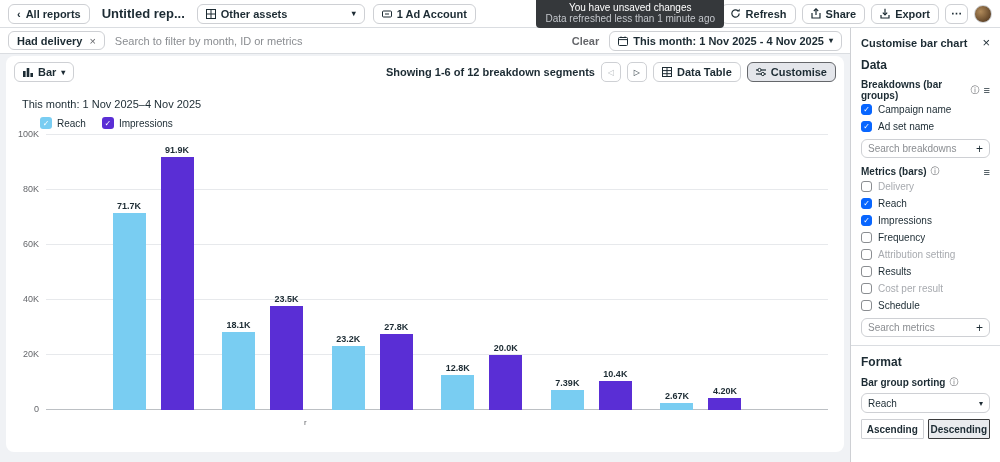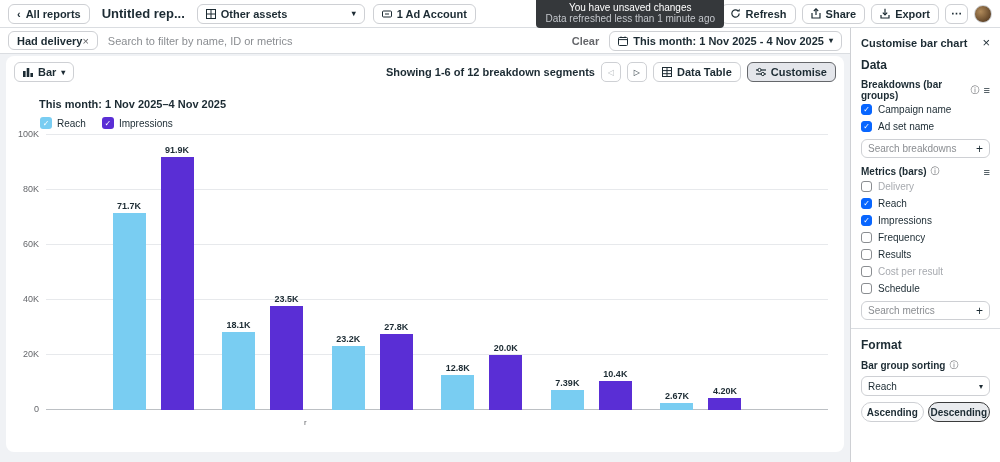--- a/index.html
+++ b/index.html
@@ -38,34 +38,34 @@
     background:radial-gradient(circle at 35% 35%, #b08a5a, #5f4327 75%);
     border:1px solid #cfd2d6;
   }
   .ico { display:inline-flex; align-items:center; }
   
   .filterbar {
     position:absolute; top:28px; left:0; width:850px; height:26px; background:#fff;
     border-bottom:1px solid #dadde1; display:flex; align-items:center; gap:10px;
     padding:0 8px; z-index:5;
   }
-  .chip { display:inline-flex; align-items:center; border:1px solid #ced0d4;
+  .chip { display:inline-flex; align-items:center; gap:7px; border:1px solid #ced0d4;
     border-radius:6px; height:19px; padding:0 8px; font-size:11px; font-weight:bold; }
   .chip .x { color:#65676b; font-size:11px; font-weight:normal; }
   .search-ghost { flex:1; color:#8a8d91; font-size:11px; }
   .clear { color:#65676b; font-size:11px; font-weight:bold; }
   
   .main { position:absolute; top:54px; left:0; width:850px; height:408px; background:#f0f2f5; }
   .card { position:absolute; left:6px; top:2px; width:838px; height:396px; background:#fff; border-radius:8px; }
   .toolbar { display:flex; align-items:center; gap:6px; padding:6px 8px; }
   .showing { font-size:11px; font-weight:bold; margin-left:auto; margin-right:0; }
   .pagebtn { width:20px; height:20px; border:1px solid #ced0d4; border-radius:5px;
     display:flex; align-items:center; justify-content:center; font-size:8px; background:#fff; color:#1c2b33; }
   .pagebtn.disabled { color:#bcc0c4; }
-  .chart-title { margin:10px 0 0 33px; font-size:11px; font-weight:bold; }
+  .chart-title { margin:10px 0 0 16px; font-size:11px; font-weight:normal; }
   .legend { display:flex; gap:16px; margin:7px 0 0 34px; align-items:center; }
   .legend-item { display:flex; gap:5px; align-items:center; font-size:10px; }
   .legend-box { width:12px; height:12px; border-radius:3px; color:#fff; font-size:8px;
     display:flex; align-items:center; justify-content:center; }
   .plot { position:absolute; left:40px; right:16px; top:79px; height:275px; }
   .gridline { position:absolute; left:0; right:0; height:1px; background:#e7e9ec; }
   .gridline.baseline { background:#bcc0c4; }
   .ytick { position:absolute; left:-37px; width:30px; text-align:right; top:-5px;
     font-size:9px; color:#65676b; }
   .bar-groups { position:absolute; left:0; right:0; top:0; bottom:0; display:flex;
@@ -96,21 +96,21 @@
   .check-label.disabled { color:#a7aaaf; }
   .sb-input { display:flex; align-items:center; justify-content:space-between;
     border:1px solid #ced0d4; border-radius:6px; height:19px; padding:0 6px;
     color:#8a8d91; margin-top:4px; }
   .sb-input .plus { color:#1c2b33; font-size:12px; }
   .sb-divider { border-top:1px solid #dadde1; margin:8px -10px 0; }
   .sb-select { display:flex; justify-content:space-between; align-items:center;
     border:1px solid #ced0d4; border-radius:6px; height:20px; padding:0 6px; margin-top:4px; }
   .sb-select .caret { font-size:8px; }
   .sb-btnrow { display:flex; gap:4px; margin-top:6px; }
-  .sb-btn { flex:1; height:20px; border:1px solid #ced0d4; border-radius:10px;
+  .sb-btn { flex:1; height:20px; border:1px solid #ced0d4; border-radius:1px;
     display:flex; align-items:center; justify-content:center; font-size:10px;
     font-weight:bold; background:#fff; cursor:pointer; }
   .sb-btn.selected { border:1.5px solid #3a3b3c; background:#e9ebee; }
   svg { display:block; }
 </style>
 </head>
 <body>
 
 <div class="topbar">
   <div class="btn">
@@ -187,21 +187,21 @@
     </div>
     <div class="avatar"></div>
   </div>
 </div>
 
 <div class="filterbar">
   <div class="chip">
     <span>Had delivery</span>
     <span class="x">×</span>
   </div>
-  <div class="search-ghost">Search to filter by name, ID or metrics</div>
+  <div class="search-ghost">Search to filter by month, ID or metrics</div>
   <div class="clear">Clear</div>
   <div class="btn">
     <span class="ico">
       <svg width="10" height="10" viewBox="0 0 10 10">
           <rect x="0.5" y="1.5" width="9" height="8" rx="1" fill="none" stroke="#1c2b33"></rect>
           <line x1="0.5" y1="3.6" x2="9.5" y2="3.6" stroke="#1c2b33"></line>
           <line x1="3" y1="0.5" x2="3" y2="2" stroke="#1c2b33"></line>
           <line x1="7" y1="0.5" x2="7" y2="2" stroke="#1c2b33"></line>
         </svg>
     </span>
@@ -401,20 +401,24 @@
       <div class="check-row">
         <span class="checkbox checked">✓</span>
         <span class="check-label">Impressions</span>
       </div>
       <div class="check-row">
         <span class="checkbox"></span>
         <span class="check-label">Frequency</span>
       </div>
       <div class="check-row">
         <span class="checkbox"></span>
+        <span class="check-label disabled">Attribution setting</span>
+      </div>
+      <div class="check-row">
+        <span class="checkbox"></span>
         <span class="check-label">Results</span>
       </div>
       <div class="check-row">
         <span class="checkbox"></span>
         <span class="check-label disabled">Cost per result</span>
       </div>
       <div class="check-row">
         <span class="checkbox"></span>
         <span class="check-label">Schedule</span>
       </div>

